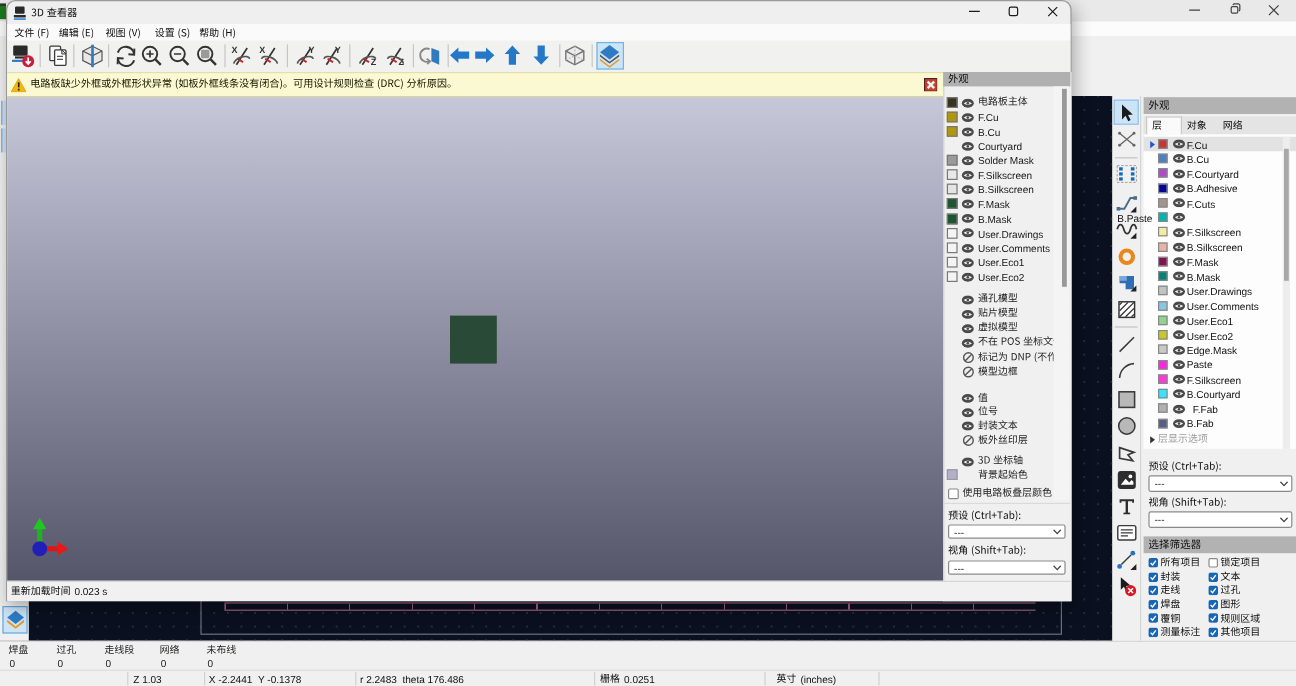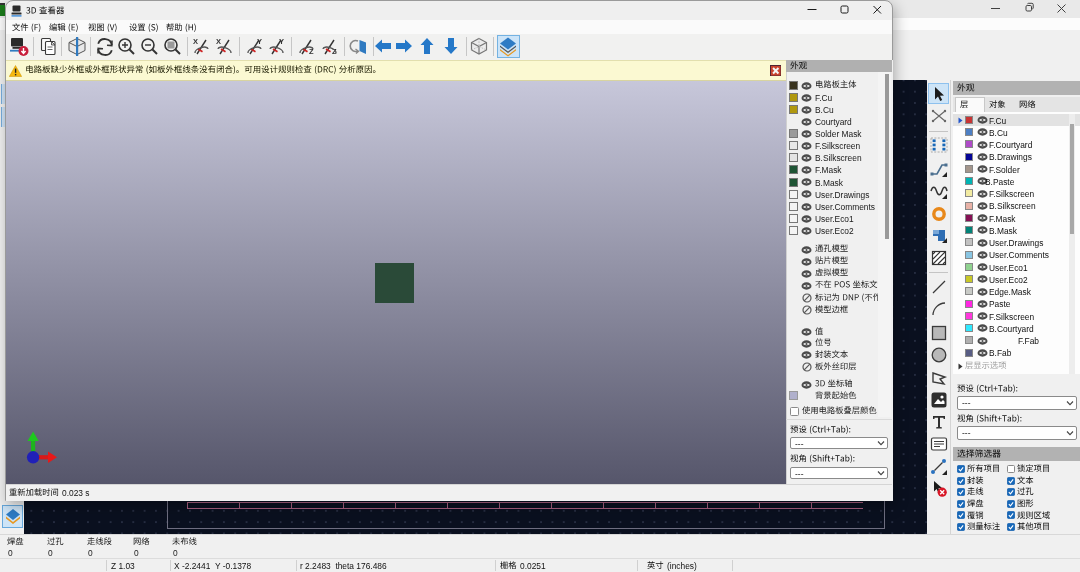--- a/index.html
+++ b/index.html
@@ -177,35 +177,35 @@
     <path d="M2 4 Q5.5 1.4 9 4 Q5.5 6.6 2 4 Z" fill="#f6f6f6"></path>
     <circle cx="5.5" cy="4" r="1.1" fill="#4a4a4a"></circle>
   </svg>
 <div class="abs lat" style="left:989px;top:140.0px;font-size:8.4px;color:#101010">F.Courtyard</div>
 <div class="abs" style="left:965.0px;top:152.7px;width:8.0px;height:8.0px;background:#050596;border:0.5px solid #888;box-sizing:border-box"></div>
 <svg class="abs" style="left:976.5px;top:152.9px" width="11.0" height="8.0" viewBox="0 0 11 8">
     <ellipse cx="5.5" cy="4" rx="5" ry="3.7" fill="#4a4a4a"></ellipse>
     <path d="M2 4 Q5.5 1.4 9 4 Q5.5 6.6 2 4 Z" fill="#f6f6f6"></path>
     <circle cx="5.5" cy="4" r="1.1" fill="#4a4a4a"></circle>
   </svg>
-<div class="abs lat" style="left:989px;top:152.2px;font-size:8.4px;color:#101010">B.Drawings</div>
+<div class="abs lat" style="left:989px;top:152.2px;font-size:8.4px;color:#101010">B.Adhesive</div>
 <div class="abs" style="left:965.0px;top:164.9px;width:8.0px;height:8.0px;background:#a4968c;border:0.5px solid #888;box-sizing:border-box"></div>
 <svg class="abs" style="left:976.5px;top:165.2px" width="11.0" height="8.0" viewBox="0 0 11 8">
     <ellipse cx="5.5" cy="4" rx="5" ry="3.7" fill="#4a4a4a"></ellipse>
     <path d="M2 4 Q5.5 1.4 9 4 Q5.5 6.6 2 4 Z" fill="#f6f6f6"></path>
     <circle cx="5.5" cy="4" r="1.1" fill="#4a4a4a"></circle>
   </svg>
-<div class="abs lat" style="left:989px;top:164.5px;font-size:8.4px;color:#101010">F.Solder</div>
+<div class="abs lat" style="left:989px;top:164.5px;font-size:8.4px;color:#101010">F.Cuts</div>
 <div class="abs" style="left:965.0px;top:177.2px;width:8.0px;height:8.0px;background:#00b4b4;border:0.5px solid #888;box-sizing:border-box"></div>
 <svg class="abs" style="left:976.5px;top:177.4px" width="11.0" height="8.0" viewBox="0 0 11 8">
     <ellipse cx="5.5" cy="4" rx="5" ry="3.7" fill="#4a4a4a"></ellipse>
     <path d="M2 4 Q5.5 1.4 9 4 Q5.5 6.6 2 4 Z" fill="#f6f6f6"></path>
     <circle cx="5.5" cy="4" r="1.1" fill="#4a4a4a"></circle>
   </svg>
-<div class="abs lat" style="left:985px;top:176.8px;font-size:8.4px;color:#101010">B.Paste</div>
+<div class="abs lat" style="left:931px;top:176.8px;font-size:8.4px;color:#101010">B.Paste</div>
 <div class="abs" style="left:965.0px;top:189.4px;width:8.0px;height:8.0px;background:#f2eba2;border:0.5px solid #888;box-sizing:border-box"></div>
 <svg class="abs" style="left:976.5px;top:189.7px" width="11.0" height="8.0" viewBox="0 0 11 8">
     <ellipse cx="5.5" cy="4" rx="5" ry="3.7" fill="#4a4a4a"></ellipse>
     <path d="M2 4 Q5.5 1.4 9 4 Q5.5 6.6 2 4 Z" fill="#f6f6f6"></path>
     <circle cx="5.5" cy="4" r="1.1" fill="#4a4a4a"></circle>
   </svg>
 <div class="abs lat" style="left:989px;top:189.0px;font-size:8.4px;color:#101010">F.Silkscreen</div>
 <div class="abs" style="left:965.0px;top:201.7px;width:8.0px;height:8.0px;background:#e8b2a7;border:0.5px solid #888;box-sizing:border-box"></div>
 <svg class="abs" style="left:976.5px;top:201.9px" width="11.0" height="8.0" viewBox="0 0 11 8">
     <ellipse cx="5.5" cy="4" rx="5" ry="3.7" fill="#4a4a4a"></ellipse>
@@ -282,21 +282,21 @@
     <path d="M2 4 Q5.5 1.4 9 4 Q5.5 6.6 2 4 Z" fill="#f6f6f6"></path>
     <circle cx="5.5" cy="4" r="1.1" fill="#4a4a4a"></circle>
   </svg>
 <div class="abs lat" style="left:989px;top:323.8px;font-size:8.4px;color:#101010">B.Courtyard</div>
 <div class="abs" style="left:965.0px;top:336.4px;width:8.0px;height:8.0px;background:#b0b0b0;border:0.5px solid #888;box-sizing:border-box"></div>
 <svg class="abs" style="left:976.5px;top:336.7px" width="11.0" height="8.0" viewBox="0 0 11 8">
     <ellipse cx="5.5" cy="4" rx="5" ry="3.7" fill="#4a4a4a"></ellipse>
     <path d="M2 4 Q5.5 1.4 9 4 Q5.5 6.6 2 4 Z" fill="#f6f6f6"></path>
     <circle cx="5.5" cy="4" r="1.1" fill="#4a4a4a"></circle>
   </svg>
-<div class="abs lat" style="left:1018px;top:336.0px;font-size:8.4px;color:#101010">F.Fab</div>
+<div class="abs lat" style="left:994px;top:336.0px;font-size:8.4px;color:#101010">F.Fab</div>
 <div class="abs" style="left:965.0px;top:348.6px;width:8.0px;height:8.0px;background:#585d84;border:0.5px solid #888;box-sizing:border-box"></div>
 <svg class="abs" style="left:976.5px;top:348.9px" width="11.0" height="8.0" viewBox="0 0 11 8">
     <ellipse cx="5.5" cy="4" rx="5" ry="3.7" fill="#4a4a4a"></ellipse>
     <path d="M2 4 Q5.5 1.4 9 4 Q5.5 6.6 2 4 Z" fill="#f6f6f6"></path>
     <circle cx="5.5" cy="4" r="1.1" fill="#4a4a4a"></circle>
   </svg>
 <div class="abs lat" style="left:989px;top:348.2px;font-size:8.4px;color:#101010">B.Fab</div>
 <div class="abs" style="left:1069px;top:114px;width:6px;height:260px;background:#ededed"></div>
 <div class="abs" style="left:1070px;top:124px;width:4px;height:110px;background:#a8a8a8"></div>
 <svg class="abs" style="left:958px;top:362.5px" width="5" height="7" viewBox="0 0 5 7">

